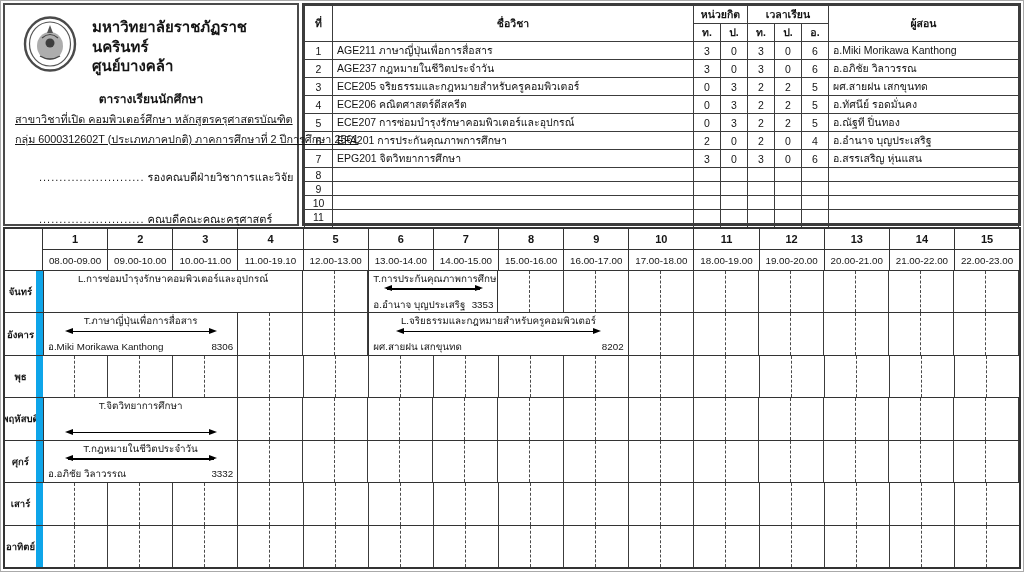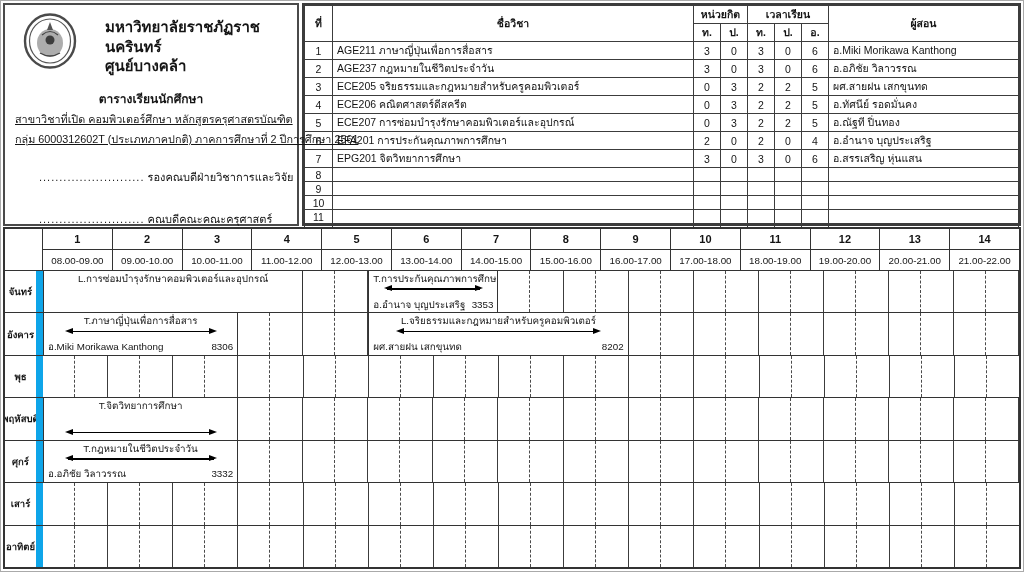--- a/index.html
+++ b/index.html
@@ -4,21 +4,21 @@
 <style>
   * { margin:0; padding:0; box-sizing:border-box; }
   html,body { background:#e8e8e8; }
   body { font-family:"Liberation Sans","DejaVu Sans",sans-serif; color:#141414; }
   .page { width:1024px; height:572px; background:#fff; border:1px solid #aaa;
           display:flex; flex-direction:column; overflow:hidden; }
 
   
   .top { height:226px; display:flex; padding:2px 2px 1px 2px; gap:3px; }
   .info-panel { width:296px; border:2px solid #4a4a4a; padding:6px 8px; position:relative; }
-  .uni-header { display:flex; gap:28px; align-items:flex-start; margin:2px 0 0 10px; }
+  .uni-header { display:flex; gap:15px; align-items:flex-end; margin:2px 0 0 10px; }
   .uni-name { font-size:15px; font-weight:bold; line-height:1.3; padding-top:4px; }
   .doc-title { text-align:center; font-weight:bold; font-size:12px; margin-top:13px; }
   .info-line { font-size:10.8px; margin:3px 0 0 2px; white-space:nowrap;text-decoration:underline; }
   .signatures { margin-top:20px; }
   .sig-line { font-size:11px; margin:0 0 24px 26px; white-space:nowrap; }
   .sig-line .dots { letter-spacing:1px; color:#222; }
 
   .course-wrap { flex:1; border:2px solid #3c3c3c; }
   table.course { width:100%; height:100%; border-collapse:collapse; table-layout:fixed; }
   table.course th, table.course td { border:1px solid #3c3c3c; font-size:10.5px; padding:0 4px;
@@ -276,21 +276,21 @@
         <div class="tt-hcol">
           <div class="tt-hnum">2</div>
           <div class="tt-htime">09.00-10.00</div>
         </div>
         <div class="tt-hcol">
           <div class="tt-hnum">3</div>
           <div class="tt-htime">10.00-11.00</div>
         </div>
         <div class="tt-hcol">
           <div class="tt-hnum">4</div>
-          <div class="tt-htime">11.00-12.00</div>
+          <div class="tt-htime">11.00-19.10</div>
         </div>
         <div class="tt-hcol">
           <div class="tt-hnum">5</div>
           <div class="tt-htime">12.00-13.00</div>
         </div>
         <div class="tt-hcol">
           <div class="tt-hnum">6</div>
           <div class="tt-htime">13.00-14.00</div>
         </div>
         <div class="tt-hcol">
@@ -317,20 +317,24 @@
           <div class="tt-hnum">12</div>
           <div class="tt-htime">19.00-20.00</div>
         </div>
         <div class="tt-hcol">
           <div class="tt-hnum">13</div>
           <div class="tt-htime">20.00-21.00</div>
         </div>
         <div class="tt-hcol">
           <div class="tt-hnum">14</div>
           <div class="tt-htime">21.00-22.00</div>
+        </div>
+        <div class="tt-hcol">
+          <div class="tt-hnum">15</div>
+          <div class="tt-htime">22.00-23.00</div>
         </div>
       </div>
     <div class="tt-body">
         <div class="tt-row">
           <div class="tt-day">จันทร์</div>
           <div class="tt-cells">
             <div class="hour-cell"></div>
             <div class="hour-cell"></div>
             <div class="hour-cell"></div>
             <div class="hour-cell"></div>

